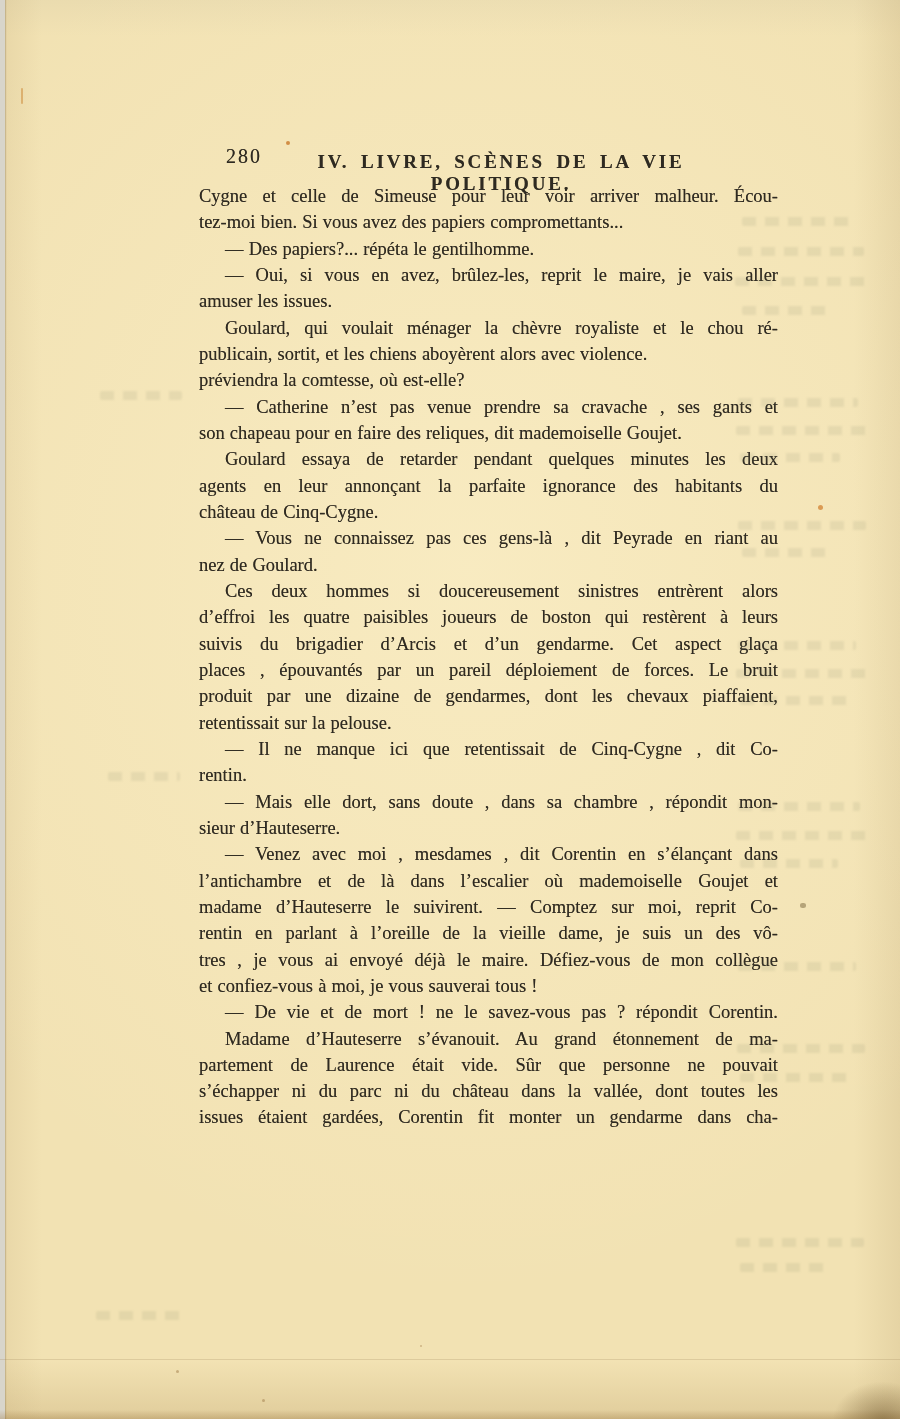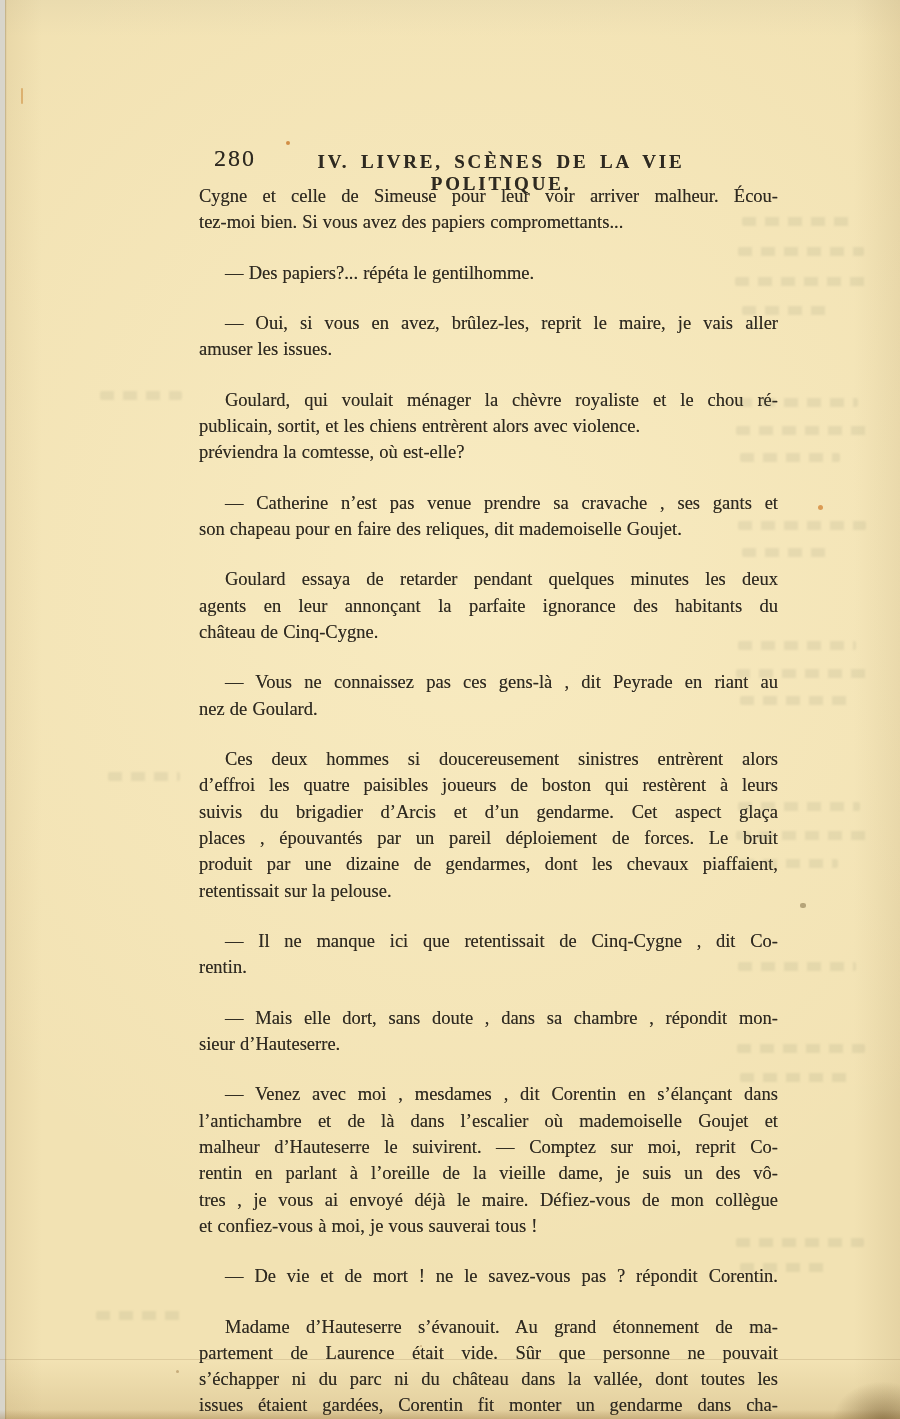--- a/index.html
+++ b/index.html
@@ -28,43 +28,43 @@
   }
   .bottom-shade{
     position:absolute;left:0;bottom:0;width:100%;height:9px;
     background:linear-gradient(0deg, rgba(148,112,58,0.32), rgba(148,112,58,0));
   }
   .corner-smudge{
     position:absolute;right:-10px;bottom:-12px;width:78px;height:50px;
     background:radial-gradient(ellipse at 65% 80%, rgba(108,84,44,0.55), rgba(108,84,44,0) 70%);
   }
   .page-number{
-    position:absolute;left:214px;top:145px;
-    font-size:24px;letter-spacing:2px;color:#2e2a21;
+    position:absolute;left:226px;top:145px;
+    font-size:20px;letter-spacing:2px;color:#2e2a21;
     text-shadow:0 0 0.5px rgba(45,35,25,0.6);
   }
   .running-title{
     position:absolute;left:283px;top:151px;width:436px;text-align:center;
     font-size:19px;letter-spacing:2.8px;word-spacing:4px;color:#2e2a21;
     font-weight:bold;text-shadow:0 0 0.4px rgba(45,35,25,0.45);
   }
   .text-block{
     position:absolute;left:199px;top:183px;width:579px;
     font-size:18.5px;color:#2e2a21;
     text-shadow:0 0 0.5px rgba(45,35,25,0.55);
     word-spacing:0.5px;
   }
   .paragraph{margin:0;padding:0;}
   .line{
     height:26.34px;line-height:26.34px;
     text-align:justify;text-align-last:justify;
     white-space:normal;
   }
   .line.short{text-align-last:left;}
-  .line.indent{text-indent:26px;margin-top:24px;}
+  .line.indent{text-indent:26px;}
   .ghost{
     position:absolute;height:9px;opacity:0.55;filter:blur(1.3px);
     background:repeating-linear-gradient(90deg, rgba(118,124,94,0.22) 0 14px, transparent 14px 23px);
     border-radius:2px;
   }
   .speck{position:absolute;border-radius:50%;}
 </style>
 </head>
 <body>
 
@@ -84,21 +84,21 @@
       </div>
       <div class="paragraph">
         <div class="line indent short">— Des papiers?... répéta le gentilhomme.</div>
       </div>
       <div class="paragraph">
         <div class="line indent">— Oui, si vous en avez, brûlez-les, reprit le maire, je vais aller</div>
         <div class="line short">amuser les issues.</div>
       </div>
       <div class="paragraph">
         <div class="line indent">Goulard, qui voulait ménager la chèvre royaliste et le chou ré-</div>
-        <div class="line short">publicain, sortit, et les chiens entrèrent alors avec violence.</div>
+        <div class="line short">publicain, sortit, et les chiens aboyèrent alors avec violence.</div>
       </div>
       <div class="paragraph">
         <div class="line short">préviendra la comtesse, où est-elle?</div>
       </div>
       <div class="paragraph">
         <div class="line indent">— Catherine n’est pas venue prendre sa cravache , ses gants et</div>
         <div class="line short">son chapeau pour en faire des reliques, dit mademoiselle Goujet.</div>
       </div>
       <div class="paragraph">
         <div class="line indent">Goulard essaya de retarder pendant quelques minutes les deux</div>
@@ -121,21 +121,21 @@
         <div class="line indent">— Il ne manque ici que retentissait de Cinq-Cygne , dit Co-</div>
         <div class="line short">rentin.</div>
       </div>
       <div class="paragraph">
         <div class="line indent">— Mais elle dort, sans doute , dans sa chambre , répondit mon-</div>
         <div class="line short">sieur d’Hauteserre.</div>
       </div>
       <div class="paragraph">
         <div class="line indent">— Venez avec moi , mesdames , dit Corentin en s’élançant dans</div>
         <div class="line">l’antichambre et de là dans l’escalier où mademoiselle Goujet et</div>
-        <div class="line">malheur d’Hauteserre le suivirent. — Comptez sur moi, reprit Co-</div>
+        <div class="line">madame d’Hauteserre le suivirent. — Comptez sur moi, reprit Co-</div>
         <div class="line">rentin en parlant à l’oreille de la vieille dame, je suis un des vô-</div>
         <div class="line">tres , je vous ai envoyé déjà le maire. Défiez-vous de mon collègue</div>
         <div class="line short">et confiez-vous à moi, je vous sauverai tous !</div>
       </div>
       <div class="paragraph">
         <div class="line indent">— De vie et de mort ! ne le savez-vous pas ? répondit Corentin.</div>
       </div>
       <div class="paragraph">
         <div class="line indent">Madame d’Hauteserre s’évanouit. Au grand étonnement de ma-</div>
         <div class="line">partement de Laurence était vide. Sûr que personne ne pouvait</div>

